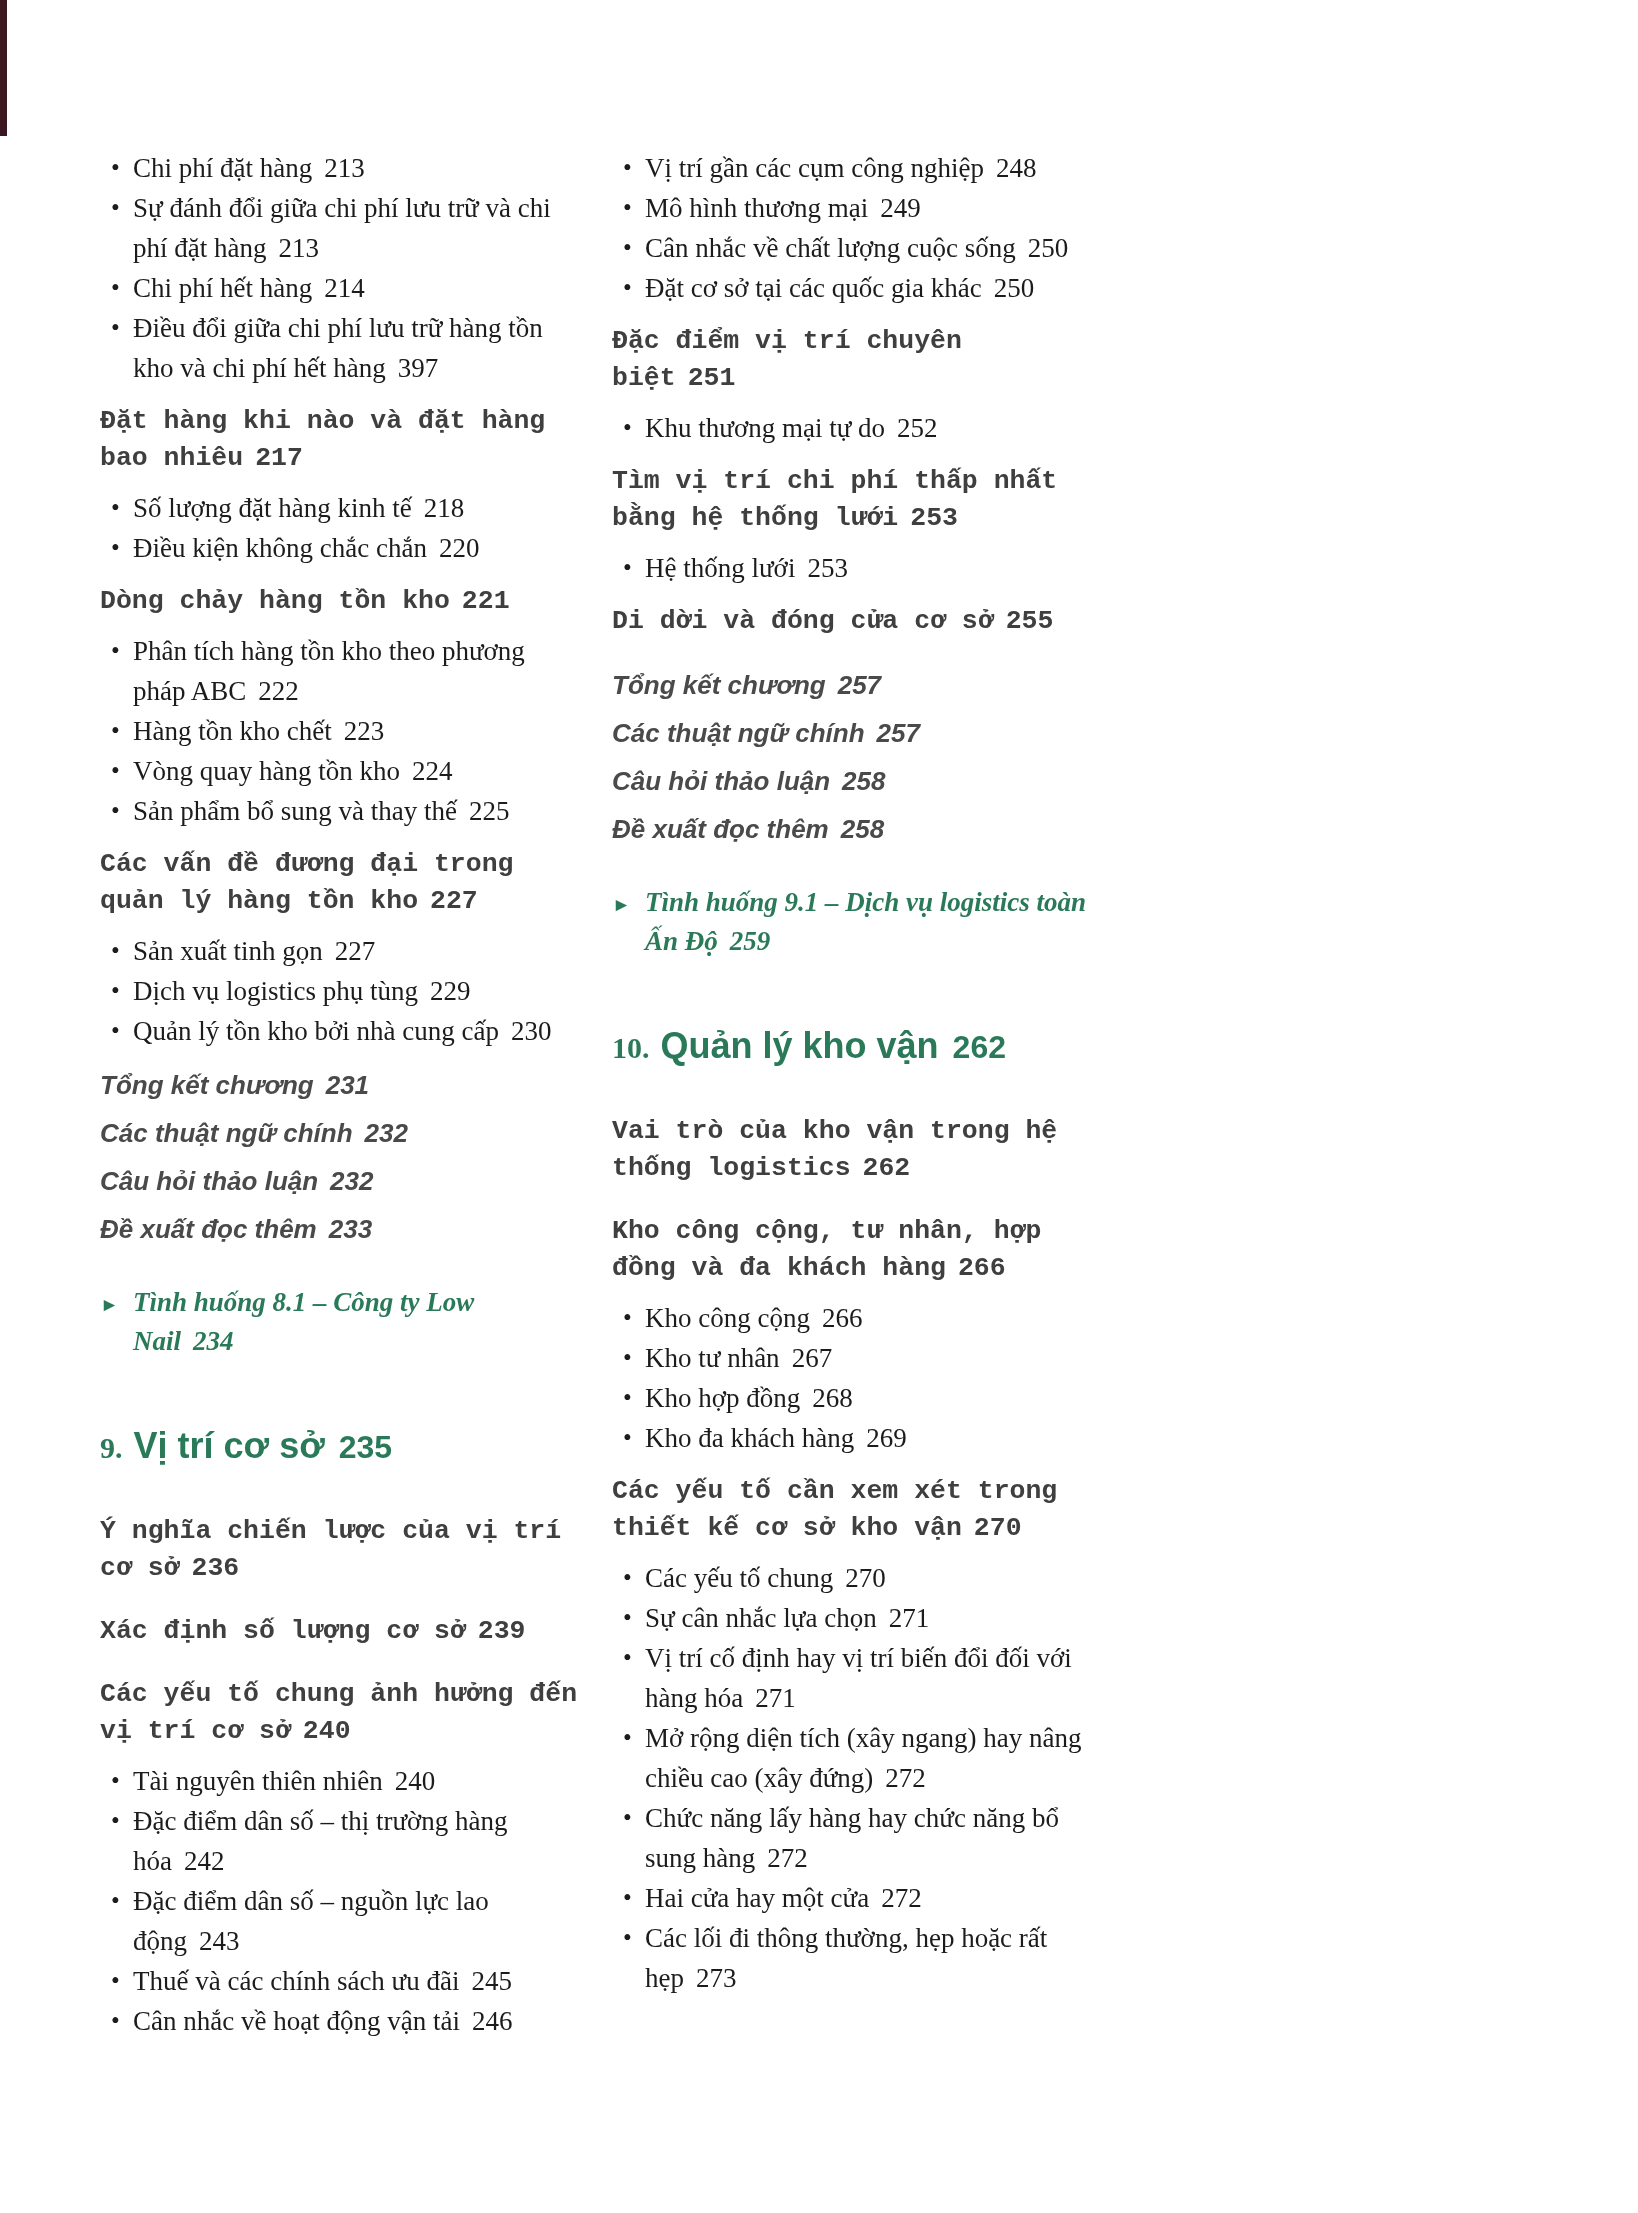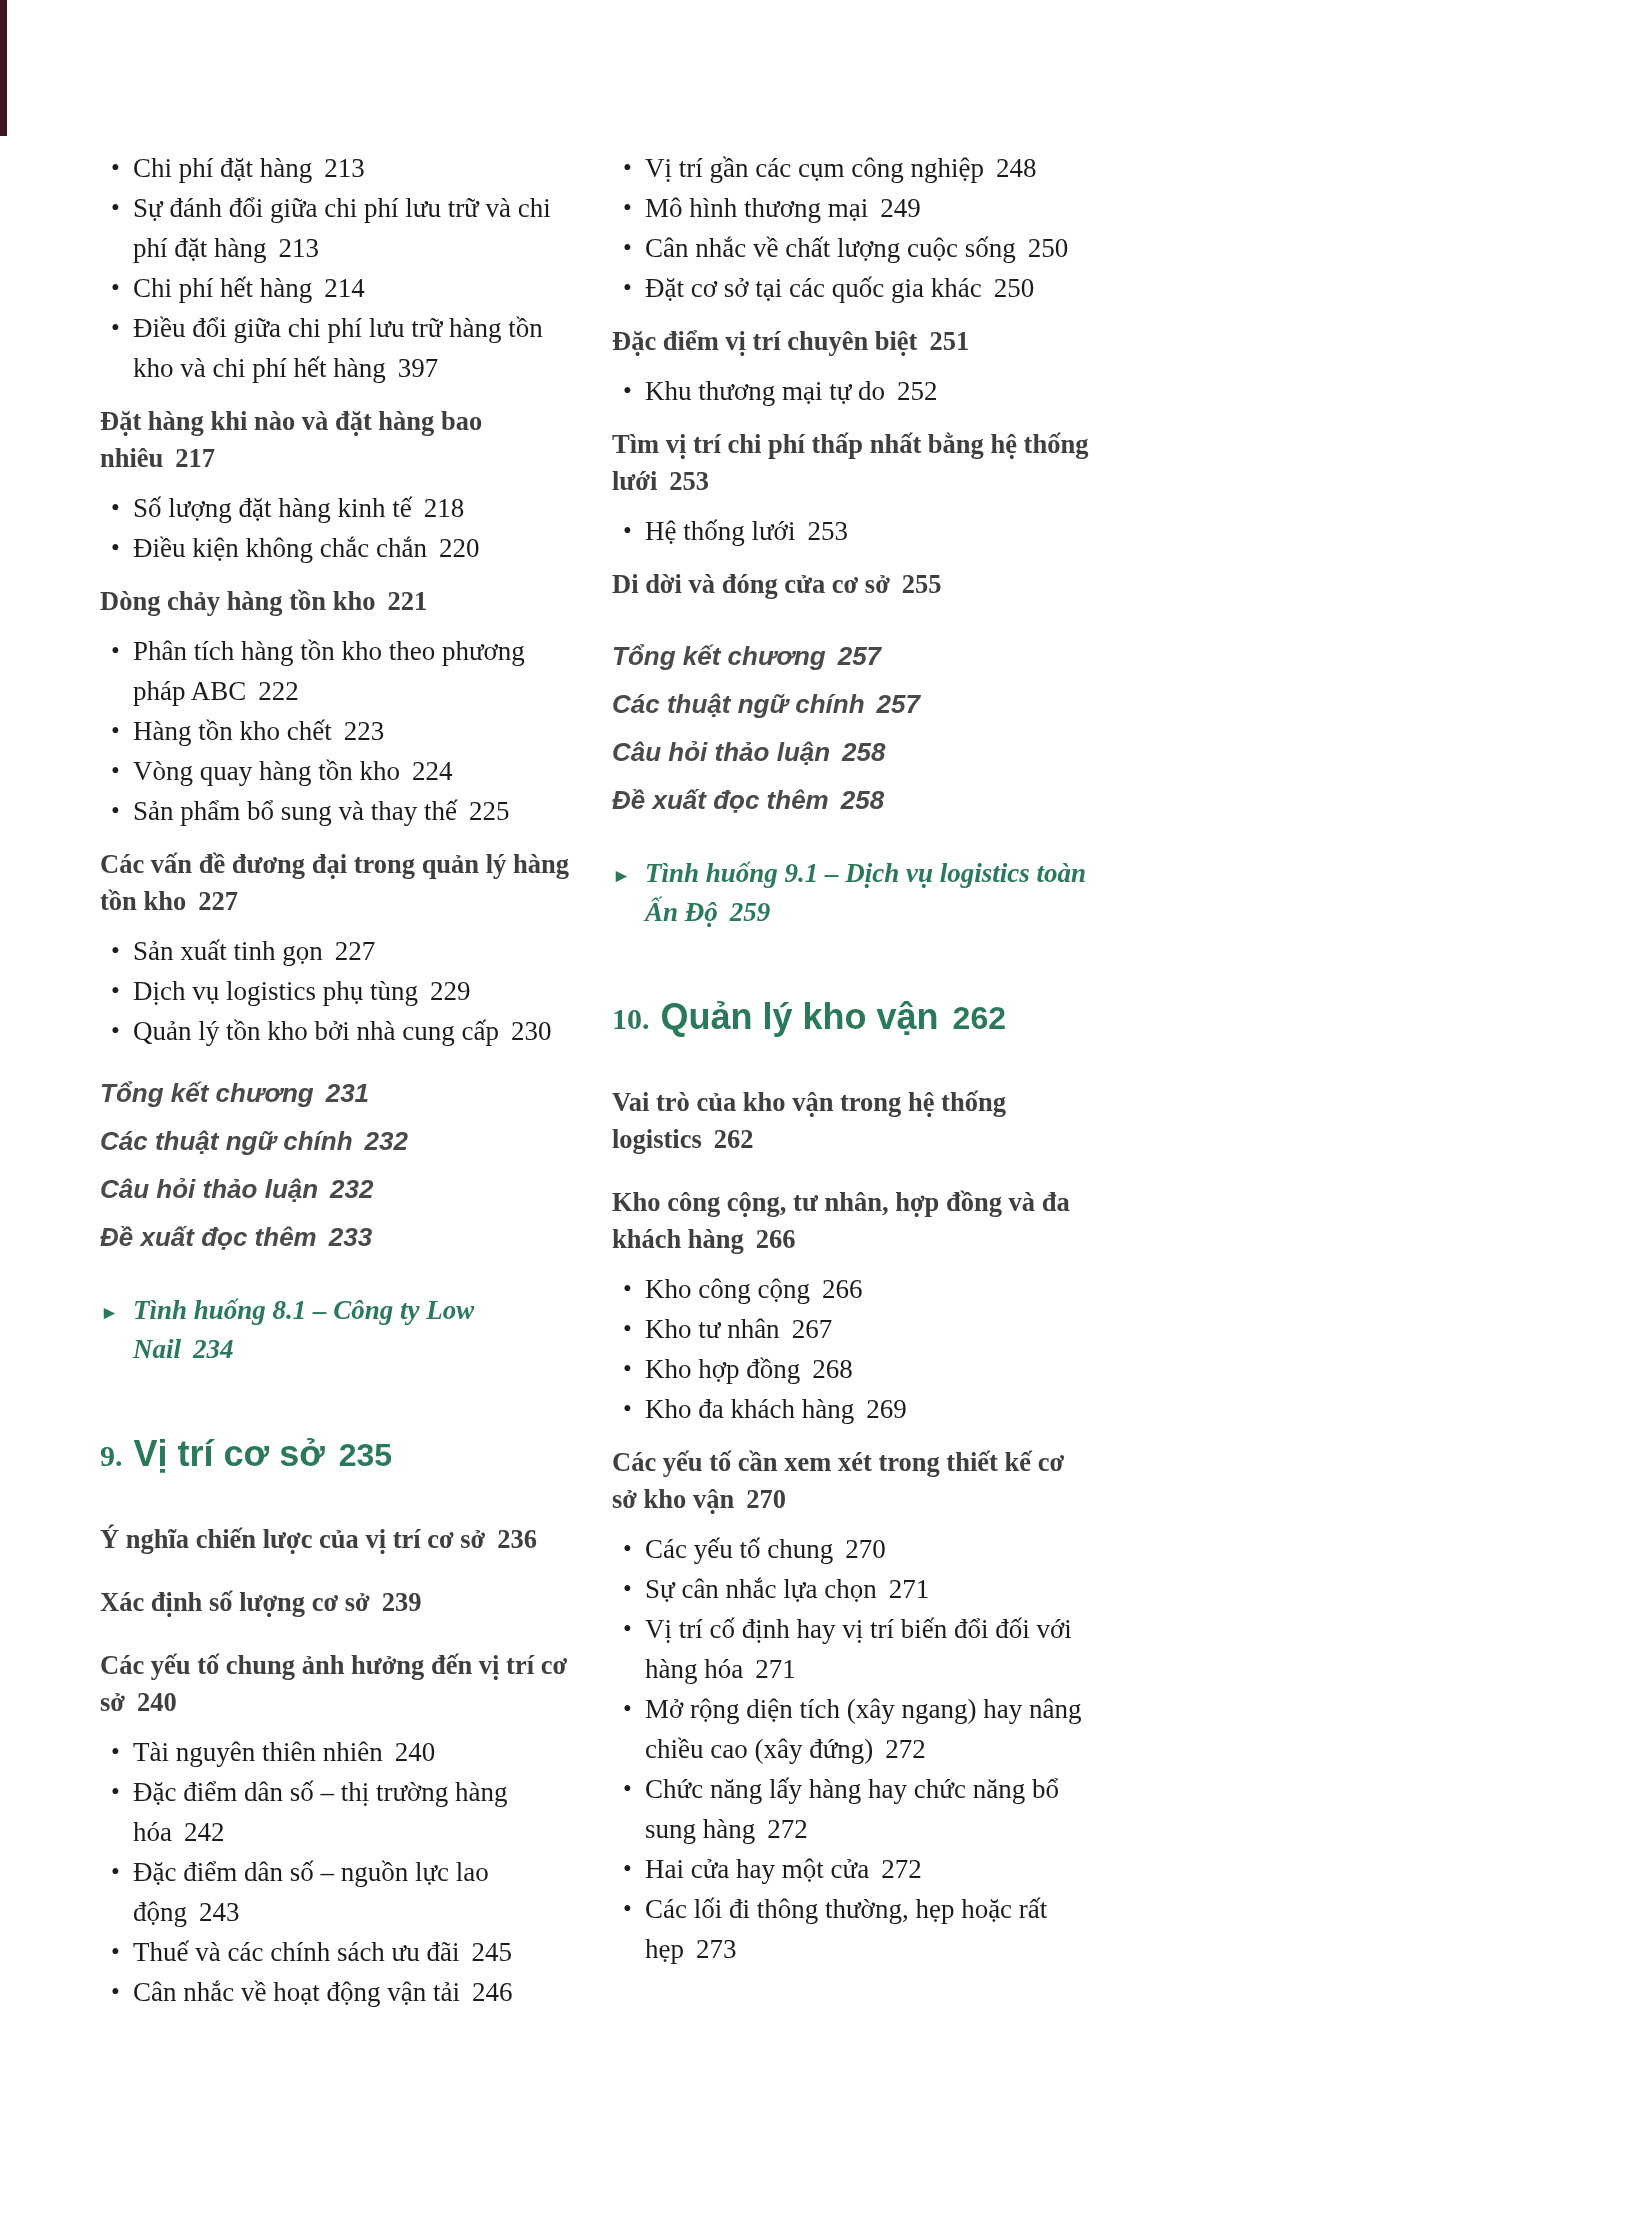--- a/index.html
+++ b/index.html
@@ -43,39 +43,39 @@
     color: var(--text);
   }
   .bullet .dot {
     position: absolute;
     left: 11px; top: 0;
     font-size: 25px;
   }
 
   
   .section {
-    font-family: Liberation Serif, serif;
+    font-family: Liberation Mono, monospace;
     font-weight: 700;
     font-size: 26.5px;
     line-height: 37px;
     color: var(--bold);
     margin: 15px 0 11px;
   }
 
   
   .backmatter {
     font-family: "Liberation Sans", "DejaVu Sans", sans-serif;
     font-weight: 700;
     font-style: italic;
     font-size: 26px;
     line-height: 36px;
     color: var(--italic);
     margin: 6px 0;
   }
-  .bullet + .backmatter, .section + .backmatter { margin-top: 24px; }
+  .bullet + .backmatter, .section + .backmatter { margin-top: 16px; }
 
   
   .case {
     position: relative;
     padding-left: 33px;
     font-family: "Liberation Serif", "DejaVu Serif", serif;
     font-style: italic;
     font-weight: 700;
     font-size: 27px;
     line-height: 39px;

